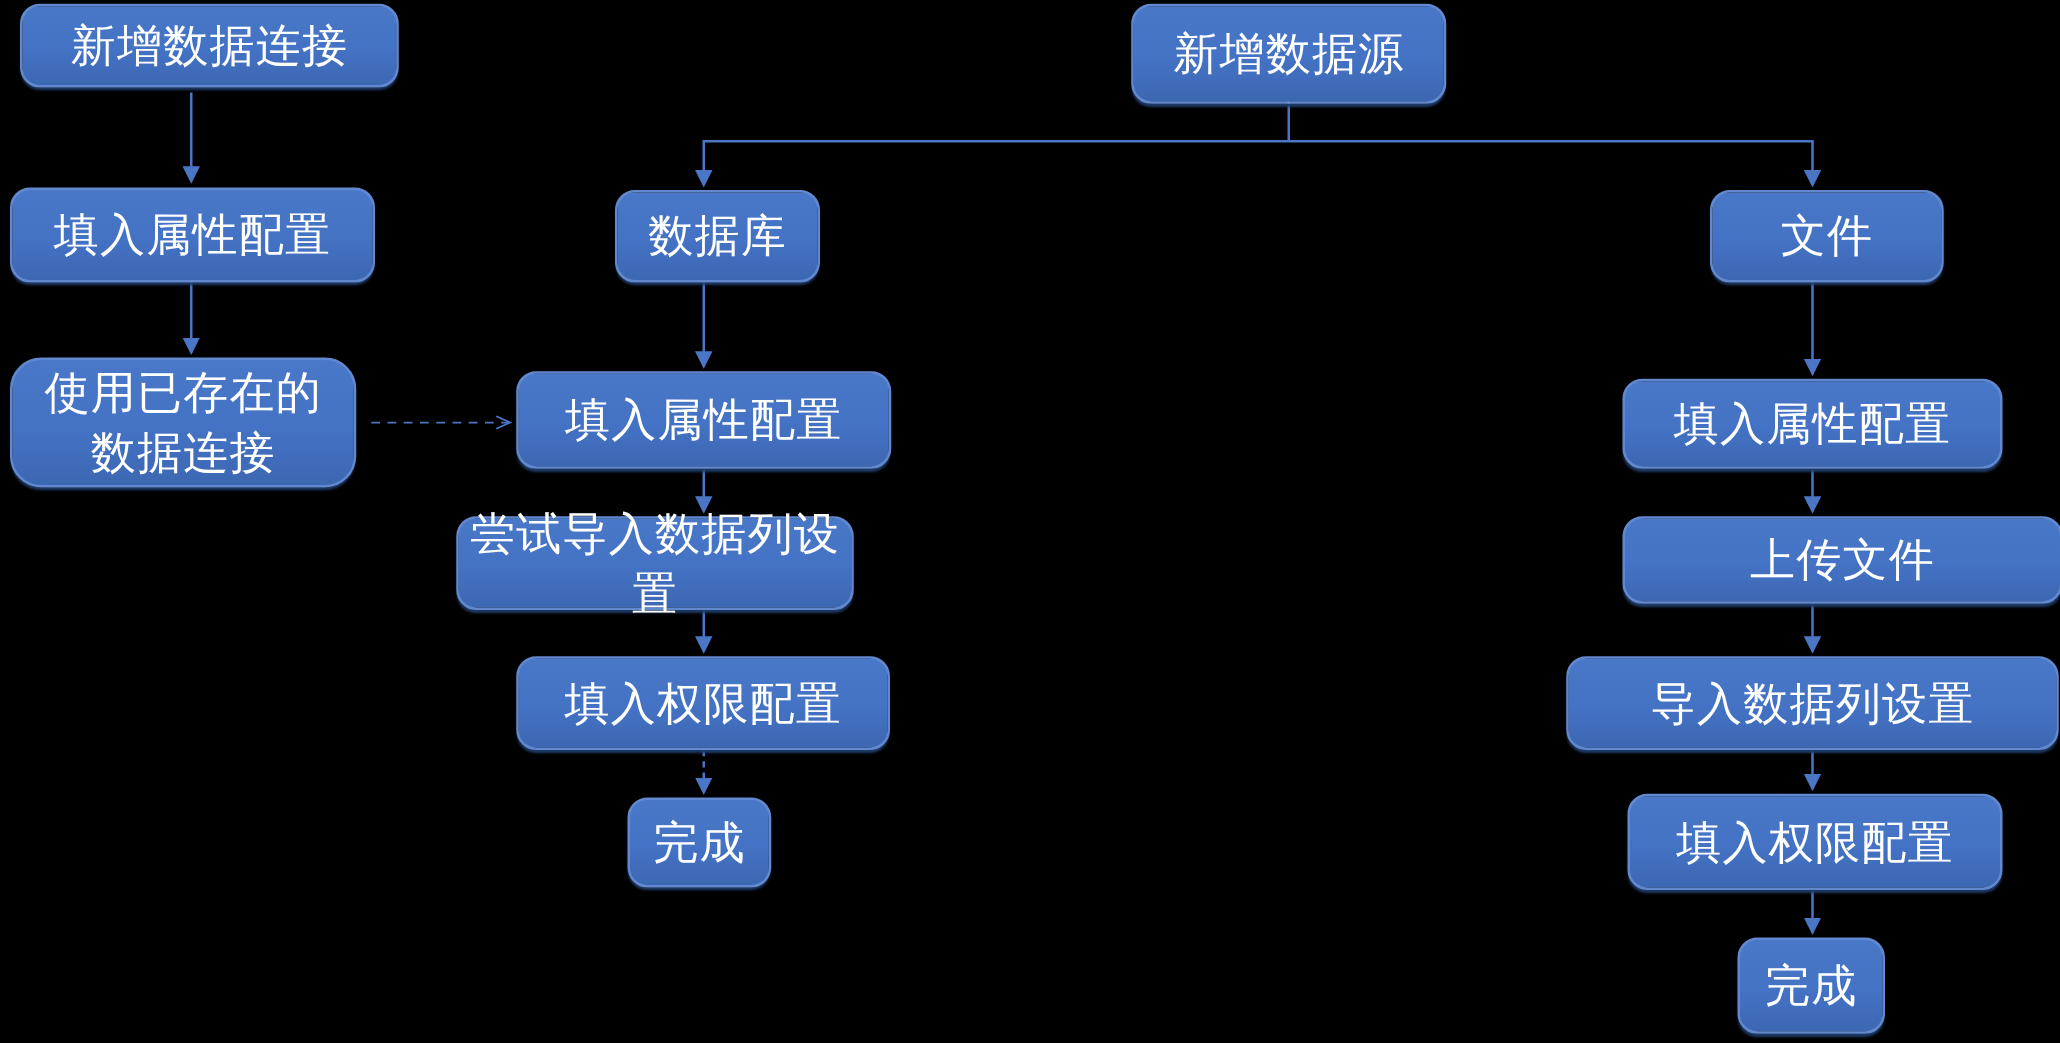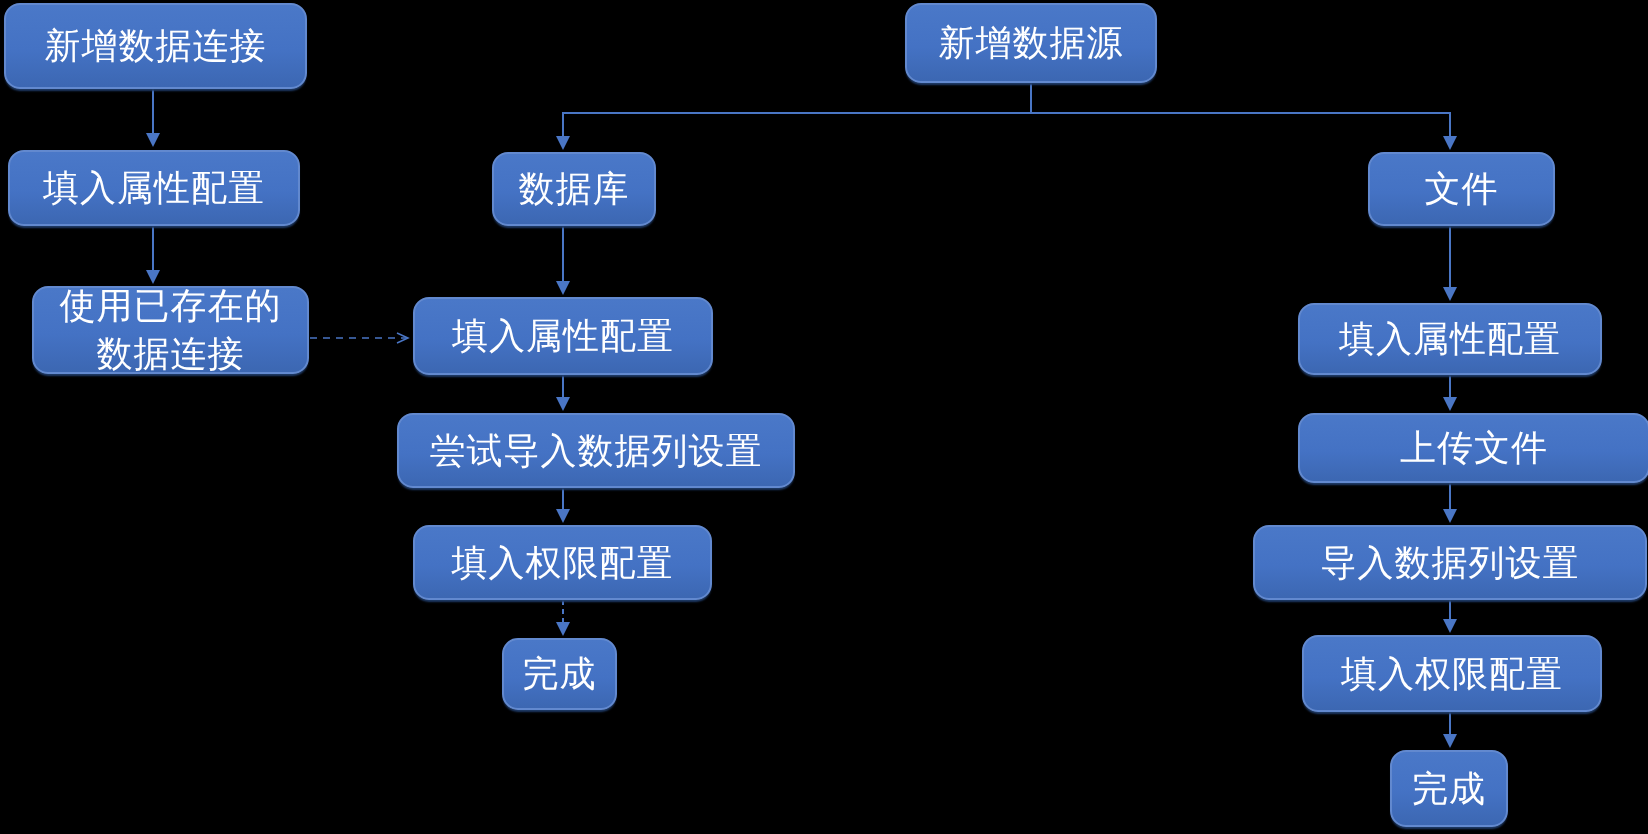--- a/index.html
+++ b/index.html
@@ -82,28 +82,28 @@
       <polyline points="563,488 563,521" class="edge-solid" marker-end="url(#m-filled)"></polyline>
       <polyline points="563,600 563,634" class="edge-dashed" marker-end="url(#m-filled)"></polyline>
       <polyline points="1450,226 1450,299" class="edge-solid" marker-end="url(#m-filled)"></polyline>
       <polyline points="1450,375 1450,409" class="edge-solid" marker-end="url(#m-filled)"></polyline>
       <polyline points="1450,483 1450,521" class="edge-solid" marker-end="url(#m-filled)"></polyline>
       <polyline points="1450,600 1450,631" class="edge-solid" marker-end="url(#m-filled)"></polyline>
       <polyline points="1450,712 1450,746" class="edge-solid" marker-end="url(#m-filled)"></polyline>
       <polyline points="297,338 407,338" class="edge-dashed-thin" marker-end="url(#m-open)"></polyline>
     </svg>
   <div id="nodes-layer">
-      <div class="node" style="left: 4px; top: 3px; width: 303px; height: 86px;">新增数据连接</div>
+      <div class="node" style="left: 16px; top: 3px; width: 303px; height: 67px;">新增数据连接</div>
       <div class="node" style="left: 8px; top: 150px; width: 292px; height: 76px;">填入属性配置</div>
-      <div class="node" style="left: 32px; top: 286px; width: 277px; height: 88px;">使用已存在的
+      <div class="node" style="left: 8px; top: 286px; width: 277px; height: 104px; border-radius: 25px;">使用已存在的
 数据连接</div>
       <div class="node" style="left: 905px; top: 3px; width: 252px; height: 80px;">新增数据源</div>
       <div class="node" style="left: 492px; top: 152px; width: 164px; height: 74px;">数据库</div>
       <div class="node" style="left: 413px; top: 297px; width: 300px; height: 78px;">填入属性配置</div>
-      <div class="node" style="left: 365px; top: 413px; width: 398px; height: 75px; margin-left: 32px;">尝试导入数据列设置</div>
+      <div class="node" style="left: 365px; top: 413px; width: 318px; height: 75px;">尝试导入数据列设置</div>
       <div class="node" style="left: 413px; top: 525px; width: 299px; height: 75px;">填入权限配置</div>
       <div class="node" style="left: 502px; top: 638px; width: 115px; height: 72px;">完成</div>
       <div class="node" style="left: 1368px; top: 152px; width: 187px; height: 74px;">文件</div>
       <div class="node" style="left: 1298px; top: 303px; width: 304px; height: 72px;">填入属性配置</div>
       <div class="node" style="left: 1298px; top: 413px; width: 352px; height: 70px;">上传文件</div>
       <div class="node" style="left: 1253px; top: 525px; width: 394px; height: 75px;">导入数据列设置</div>
       <div class="node" style="left: 1302px; top: 635px; width: 300px; height: 77px;">填入权限配置</div>
       <div class="node" style="left: 1390px; top: 750px; width: 118px; height: 77px;">完成</div>
     </div>
 </div>

